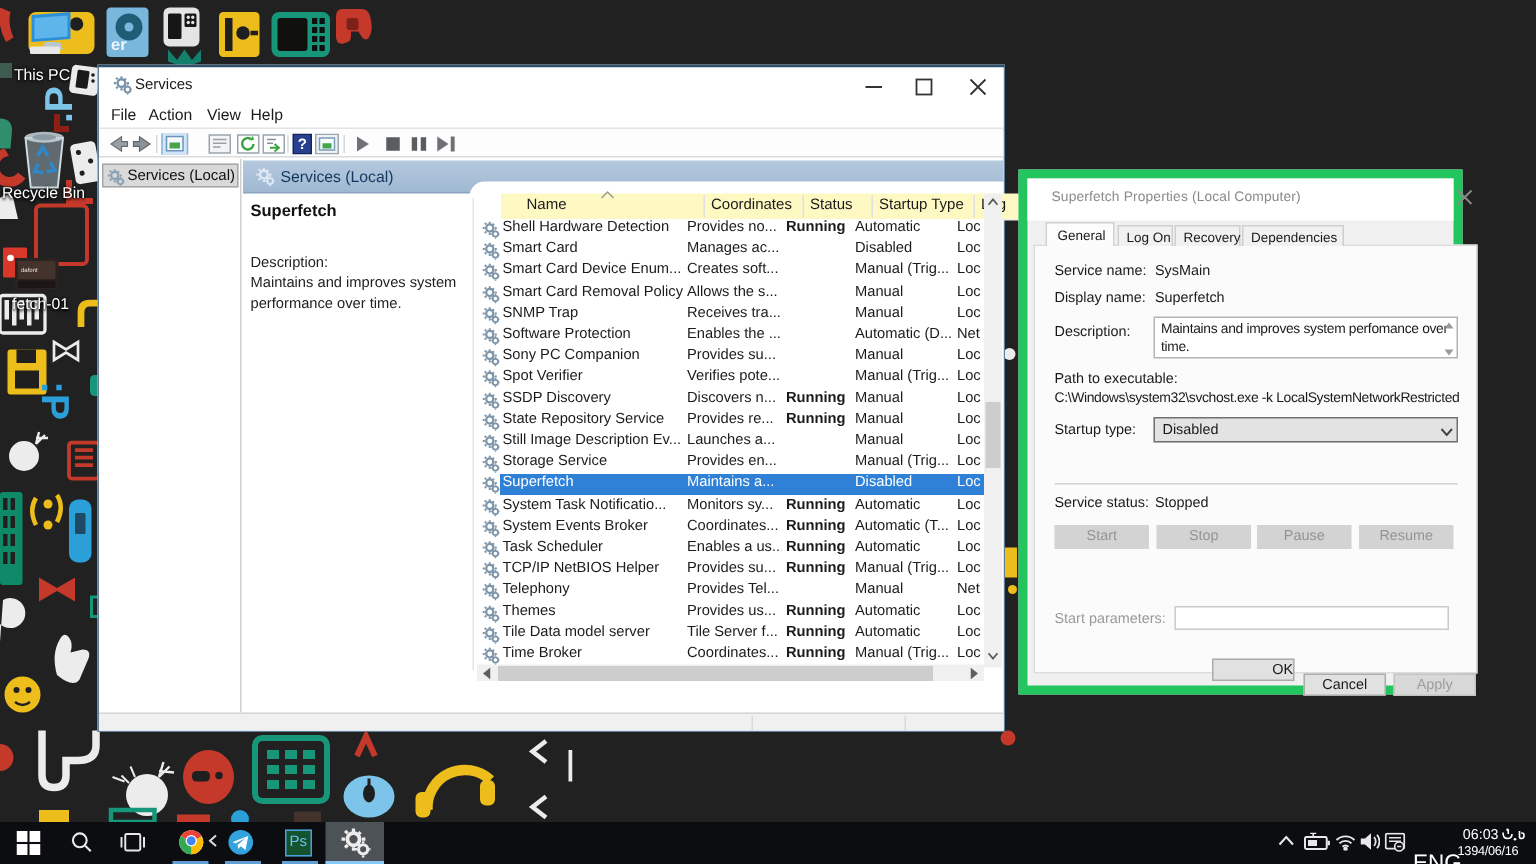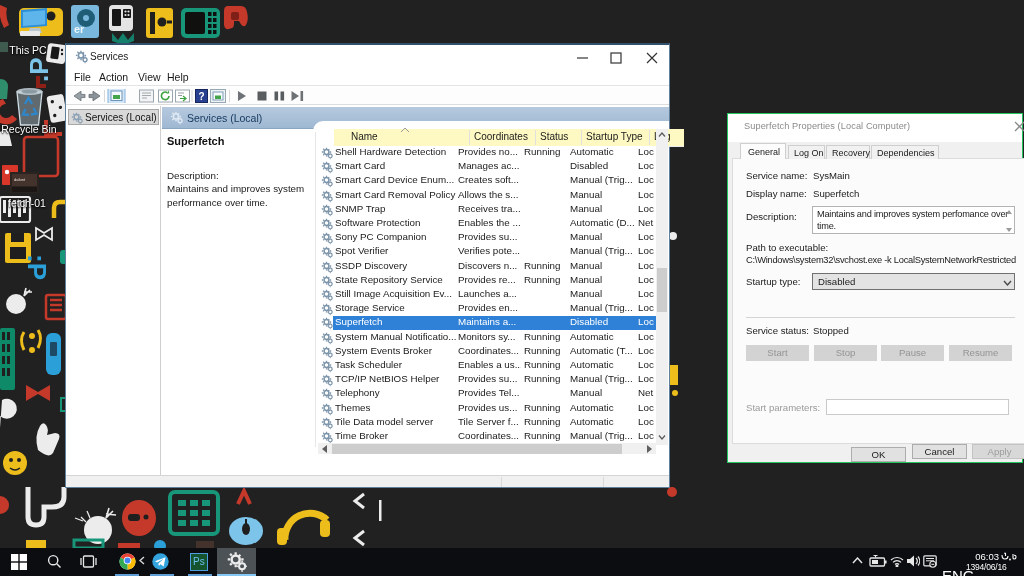--- a/index.html
+++ b/index.html
@@ -13,26 +13,26 @@
 #toolbar{position:absolute;left:0;top:42px;width:100%;height:18px;background:#fdfdfd;border-bottom:1px solid #dcdcdc;}
 #leftpane{position:absolute;left:0;top:61px;width:95px;height:381px;background:#fff;border-right:1px solid #cfcfcf;}
 #lpitem{position:absolute;left:2px;top:3px;width:91px;height:16px;background:#d9d9d9;border:1px solid #a8a8a8;font-size:10px;color:#111;white-space:nowrap;overflow:hidden;}
 #rpane{position:absolute;left:96px;top:61px;right:0;bottom:0;background:#fff;}
 #svchead{position:absolute;left:0px;top:1px;right:0px;height:22px;background:linear-gradient(#b5c9de,#9fb8d2);border-bottom:1px solid #8aa5c0;}
 #svchead .t{position:absolute;left:25px;top:5px;font-size:10.5px;color:#14375e;}
 
 #list{position:absolute;left:156px;top:40px;width:338px;height:299px;background:#fff;}
 .lrow{position:absolute;left:0;width:100%;height:14px;font-size:9.8px;color:#1b1b1b;white-space:nowrap;}
 .lrow span{position:absolute;top:0px;}
-.c1{left:17px;width:121px;} .c2{left:140px;width:63px;} .c3{left:206px;width:44px;} .c4{left:252px;width:64px;} .c5{left:320px;width:18px;}
+.c1{left:17px;width:121px;} .c2{left:140px;width:63px;} .c3{left:206px;width:44px;font-weight:bold;} .c4{left:252px;width:64px;} .c5{left:320px;width:18px;}
 .lrow span{overflow:hidden;white-space:nowrap;height:13px;}
 .sel{background:linear-gradient(to right,rgba(0,0,0,0) 15px,#2f80d7 15px);}
 .sel span{color:#fff;}
 
-#dlg{position:absolute;left:679px;top:113px;width:296px;height:350px;background:#f0f0f0;border:1px solid #22c55e;font-size:9.6px;color:#1a1a1a;margin-left:48px;}
+#dlg{position:absolute;left:679px;top:113px;width:296px;height:350px;background:#f0f0f0;border:6px solid #22c55e;font-size:9.6px;color:#1a1a1a;}
 #dlgtitle{position:absolute;left:0;top:0;width:100%;height:28px;background:#fff;}
 
 #taskbar{position:absolute;left:0;top:548px;width:1024px;height:28px;background:#0b0d10;}
 .tb-ul{position:absolute;top:26px;height:2px;background:#5f9fd6;}
 .lbl{position:absolute;color:#fff;font-size:10.5px;text-align:center;text-shadow:0 1px 2px #000,0 0 2px #000;}
 </style></head>
 <body>
 <div id="stage">
 <svg width="0" height="0" style="position:absolute">
       <defs>
@@ -408,21 +408,21 @@
             <span class="c1">State Repository Service</span>
             <span class="c2">Provides re...</span>
             <span class="c3">Running</span>
             <span class="c4">Manual</span>
             <span class="c5">Loc</span>
           </div>
       <div class="lrow" style="top:142px">
             <svg class="abs" style="left:3px;top:1px" width="12" height="13" viewBox="0 0 12 13" stroke="#7d95aa">
               <use href="#gear"></use>
             </svg>
-            <span class="c1">Still Image Acquisition Ev...</span>
+            <span class="c1">Still Image Description Ev...</span>
             <span class="c2">Launches a...</span>
             <span class="c3"></span>
             <span class="c4">Manual</span>
             <span class="c5">Loc</span>
           </div>
       <div class="lrow" style="top:156px">
             <svg class="abs" style="left:3px;top:1px" width="12" height="13" viewBox="0 0 12 13" stroke="#7d95aa">
               <use href="#gear"></use>
             </svg>
             <span class="c1">Storage Service</span>
@@ -438,21 +438,21 @@
             <span class="c1">Superfetch</span>
             <span class="c2">Maintains a...</span>
             <span class="c3"></span>
             <span class="c4">Disabled</span>
             <span class="c5">Loc</span>
           </div>
       <div class="lrow" style="top:185px">
             <svg class="abs" style="left:3px;top:1px" width="12" height="13" viewBox="0 0 12 13" stroke="#7d95aa">
               <use href="#gear"></use>
             </svg>
-            <span class="c1">System Manual Notificatio...</span>
+            <span class="c1">System Task Notificatio...</span>
             <span class="c2">Monitors sy...</span>
             <span class="c3">Running</span>
             <span class="c4">Automatic</span>
             <span class="c5">Loc</span>
           </div>
       <div class="lrow" style="top:199px">
             <svg class="abs" style="left:3px;top:1px" width="12" height="13" viewBox="0 0 12 13" stroke="#7d95aa">
               <use href="#gear"></use>
             </svg>
             <span class="c1">System Events Broker</span>
@@ -589,21 +589,21 @@
     </div>
     <div class="abs" style="left:18px;top:203px;width:269px;height:1px;background:#d4d4d4"></div>
     <div class="abs" style="left:18px;top:211px">Service status:</div>
       <div class="abs" style="left:85px;top:211px">Stopped</div>
     <div class="abs" style="left:18px;top:231px;width:63px;height:16px;background:#d3d3d3;color:#949494;text-align:center;line-height:16px">Start</div>
     <div class="abs" style="left:86px;top:231px;width:63px;height:16px;background:#d3d3d3;color:#949494;text-align:center;line-height:16px">Stop</div>
     <div class="abs" style="left:153px;top:231px;width:63px;height:16px;background:#d3d3d3;color:#949494;text-align:center;line-height:16px">Pause</div>
     <div class="abs" style="left:221px;top:231px;width:63px;height:16px;background:#d3d3d3;color:#949494;text-align:center;line-height:16px">Resume</div>
     <div class="abs" style="left:18px;top:288px;color:#9a9a9a">Start parameters:</div>
     <div class="abs" style="left:98px;top:285px;width:183px;height:16px;background:#fff;border:1px solid #cacaca"></div>
-    <div class="abs" style="left:123px;top:333px;width:55px;height:15px;background:#e1e1e1;border:1px solid #acacac;text-align:center;line-height:13px">OK</div>
+    <div class="abs" style="left:123px;top:320px;width:55px;height:15px;background:#e1e1e1;border:1px solid #acacac;text-align:right;line-height:13px">OK</div>
     <div class="abs" style="left:184px;top:330px;width:55px;height:15px;background:#e1e1e1;border:1px solid #acacac;text-align:center;line-height:13px">Cancel</div>
     <div class="abs" style="left:244px;top:330px;width:55px;height:15px;background:#d8d8d8;border:1px solid #c3c3c3;color:#9d9d9d;text-align:center;line-height:13px">Apply</div>
   </div>
   <div id="taskbar">
     <svg class="abs" style="left:11px;top:6px" width="16" height="16" viewBox="0 0 16 16" fill="#fff">
         <rect x="0" y="0" width="7.3" height="7.3"></rect>
         <rect x="8.7" y="0" width="7.3" height="7.3"></rect>
         <rect x="0" y="8.7" width="7.3" height="7.3"></rect>
         <rect x="8.7" y="8.7" width="7.3" height="7.3"></rect>
       </svg>
@@ -669,15 +669,15 @@
         <line x1="8.4" y1="9.3" x2="11.2" y2="9.3" stroke="#e8e8e8" stroke-width="1.1"></line>
       </svg>
     <div class="abs" style="left:942px;top:19px;font-size:15px;color:#fff">ENG</div>
     <div class="abs" style="left:966px;top:3px;width:33px;height:10px;font-size:9.5px;color:#fff;text-align:right">06:03</div>
     <svg class="abs" style="left:1001px;top:4px" width="16" height="9" viewBox="0 0 16 9" fill="none" stroke="#fff" stroke-width="1.1">
         <path d="M1 3 q0 4 3 4 q3 0 3 -3 m-2.5 -3 l0 3"></path>
         <circle cx="4" cy="1.2" r="0.8" fill="#fff" stroke="none"></circle>
         <circle cx="9" cy="7.5" r="0.9" fill="#fff" stroke="none"></circle>
         <path d="M12 2 v4 q0 1 1.5 1 q1.5 0 1.5 -2 q0 -2 -1.8 -1.6"></path>
       </svg>
-    <div class="abs" style="left:966px;top:14px;width:52px;height:10px;font-size:8.5px;color:#fff;text-align:left;letter-spacing:-0.2px">1394/06/16</div>
+    <div class="abs" style="left:966px;top:14px;width:52px;height:10px;font-size:8.5px;color:#fff;text-align:center;letter-spacing:-0.2px">1394/06/16</div>
   </div>
 </div>
 
 </body></html>

